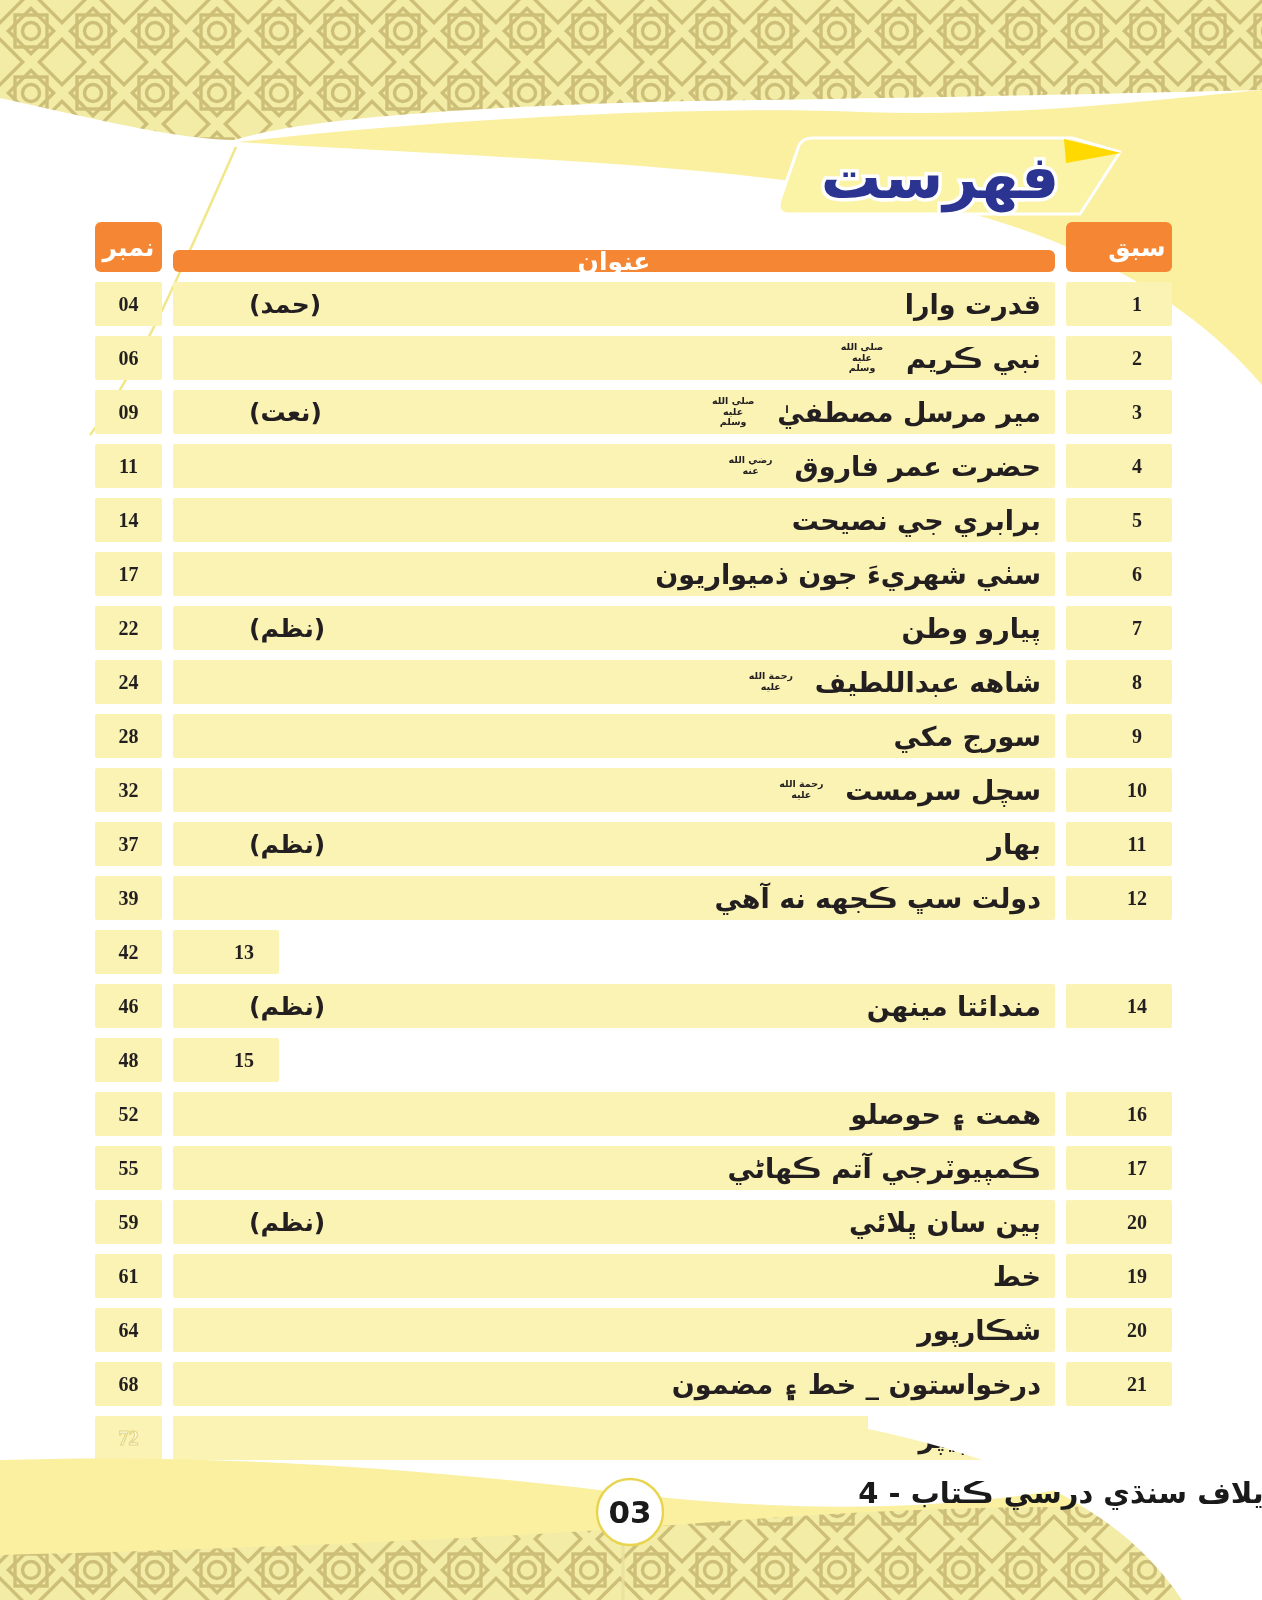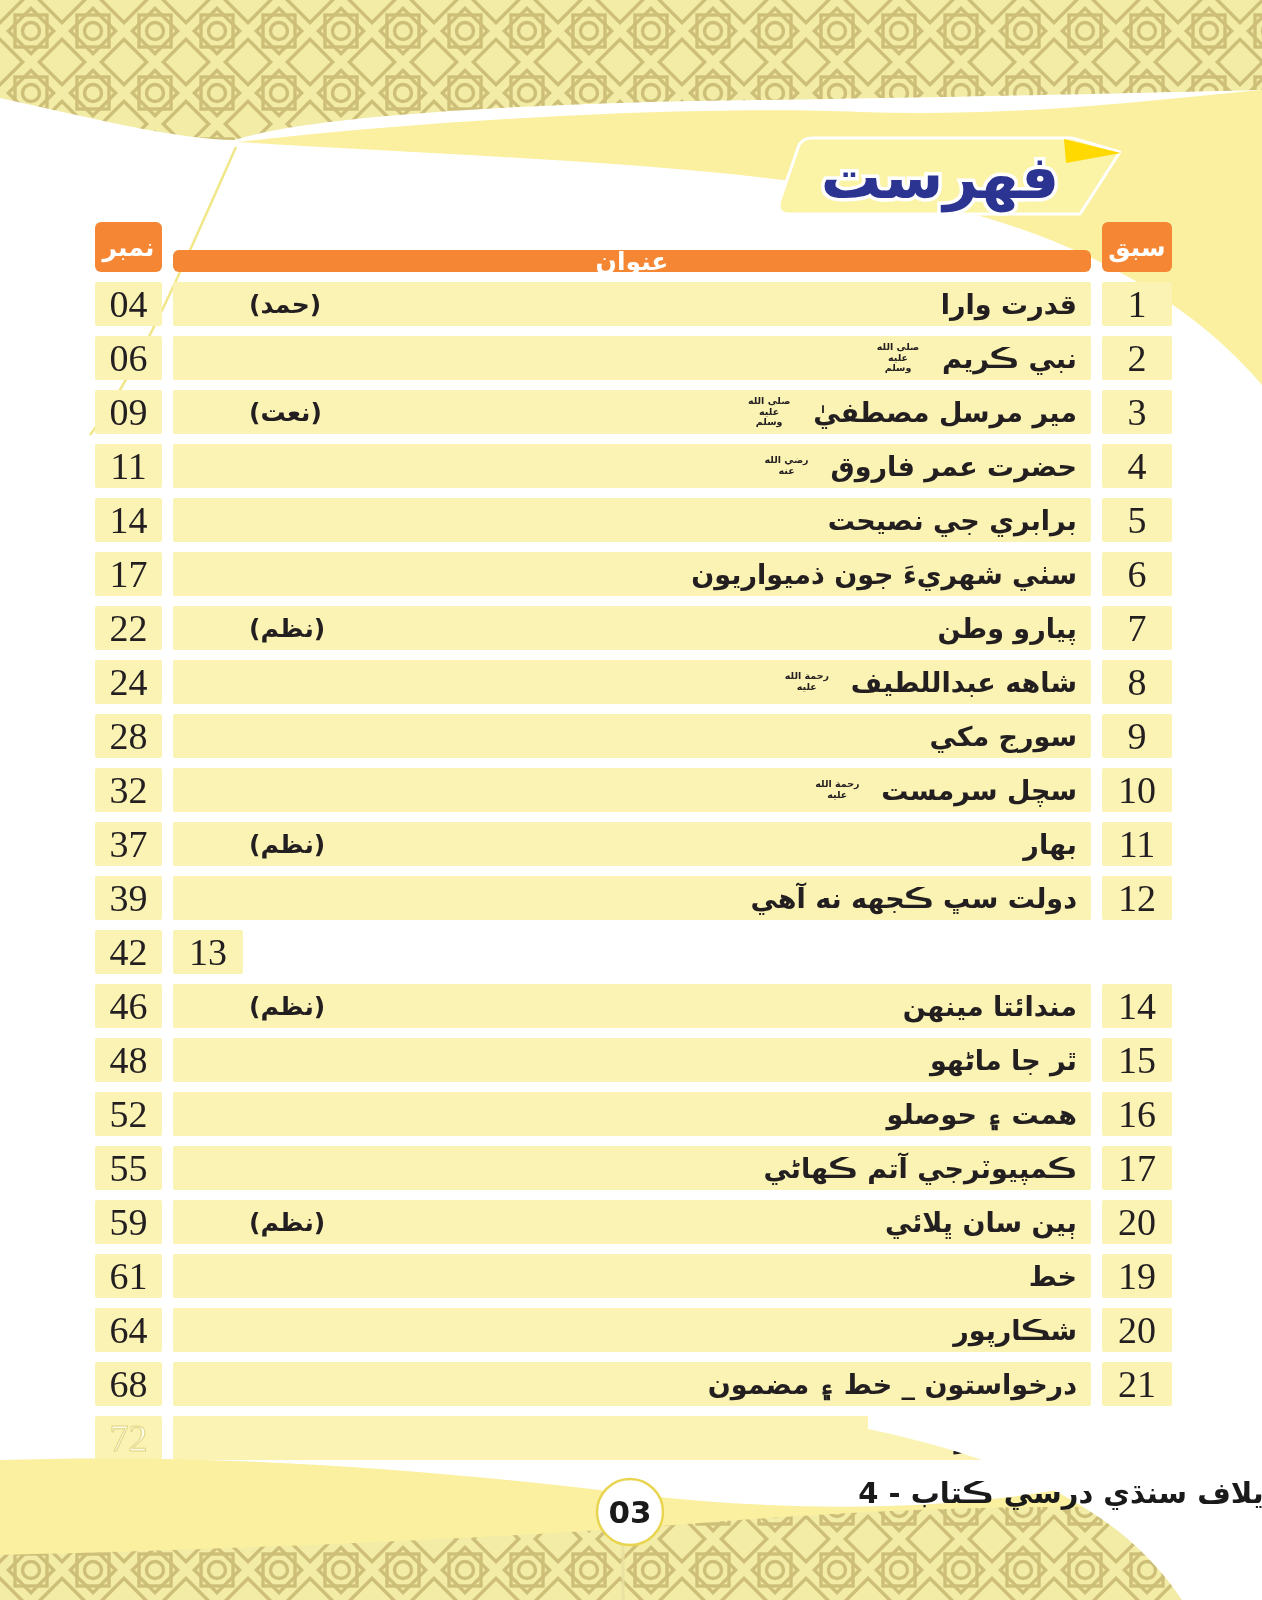--- a/index.html
+++ b/index.html
@@ -20,24 +20,24 @@
     background:#F58634;color:#ffffff;font-weight:bold;font-size:25px;
     display:flex;align-items:center;justify-content:center;border-radius:6px;
   }
   .toc-row{display:flex;gap:11px;height:44px;margin-top:10px;}
   .toc-row .cell{
     background:#FBF3B4;display:flex;align-items:center;justify-content:center;
     border-radius:2px;
   }
   .c-page{width:67px;flex:0 0 67px;}
   .c-title{flex:1 1 auto;position:relative;direction:rtl;}
-  .c-lesson{width:70px;flex:0 0 70px;}
+  .c-lesson{width:70px;flex:0 0 70px;padding-left:36px;}
 
   .pg-num,.ls-num{
-    font-family:"Liberation Serif", serif;font-weight:normal;font-size:38px;color:#231F20;
+    font-family:"Liberation Serif", serif;font-weight:bold;font-size:20px;color:#231F20;
   }
   .pg-outline{
     color:#FDFBE9;-webkit-text-stroke:1px #E3D685;text-shadow:0 0 1px #DCCE7E;
   }
   .ttl-wrap{
     position:absolute;right:14px;top:0;height:100%;display:flex;align-items:center;direction:rtl;
   }
   .ttl{
     font-size:27px;font-weight:bold;white-space:nowrap;color:#231F20;
   }
@@ -306,27 +306,20 @@
     </div>
     <div class="cell c-lesson">
       <span class="ls-num">14</span>
     </div>
   </div>
 
   <div class="toc-row">
     <div class="cell c-page">
       <span class="pg-num">48</span>
     </div>
-    <div class="cell c-title">
-      <span class="ttl-wrap">
-        <span class="ttl">ٿر جا ماڻهو</span>
-
-      </span>
-
-    </div>
     <div class="cell c-lesson">
       <span class="ls-num">15</span>
     </div>
   </div>
 
   <div class="toc-row">
     <div class="cell c-page">
       <span class="pg-num">52</span>
     </div>
     <div class="cell c-title">

